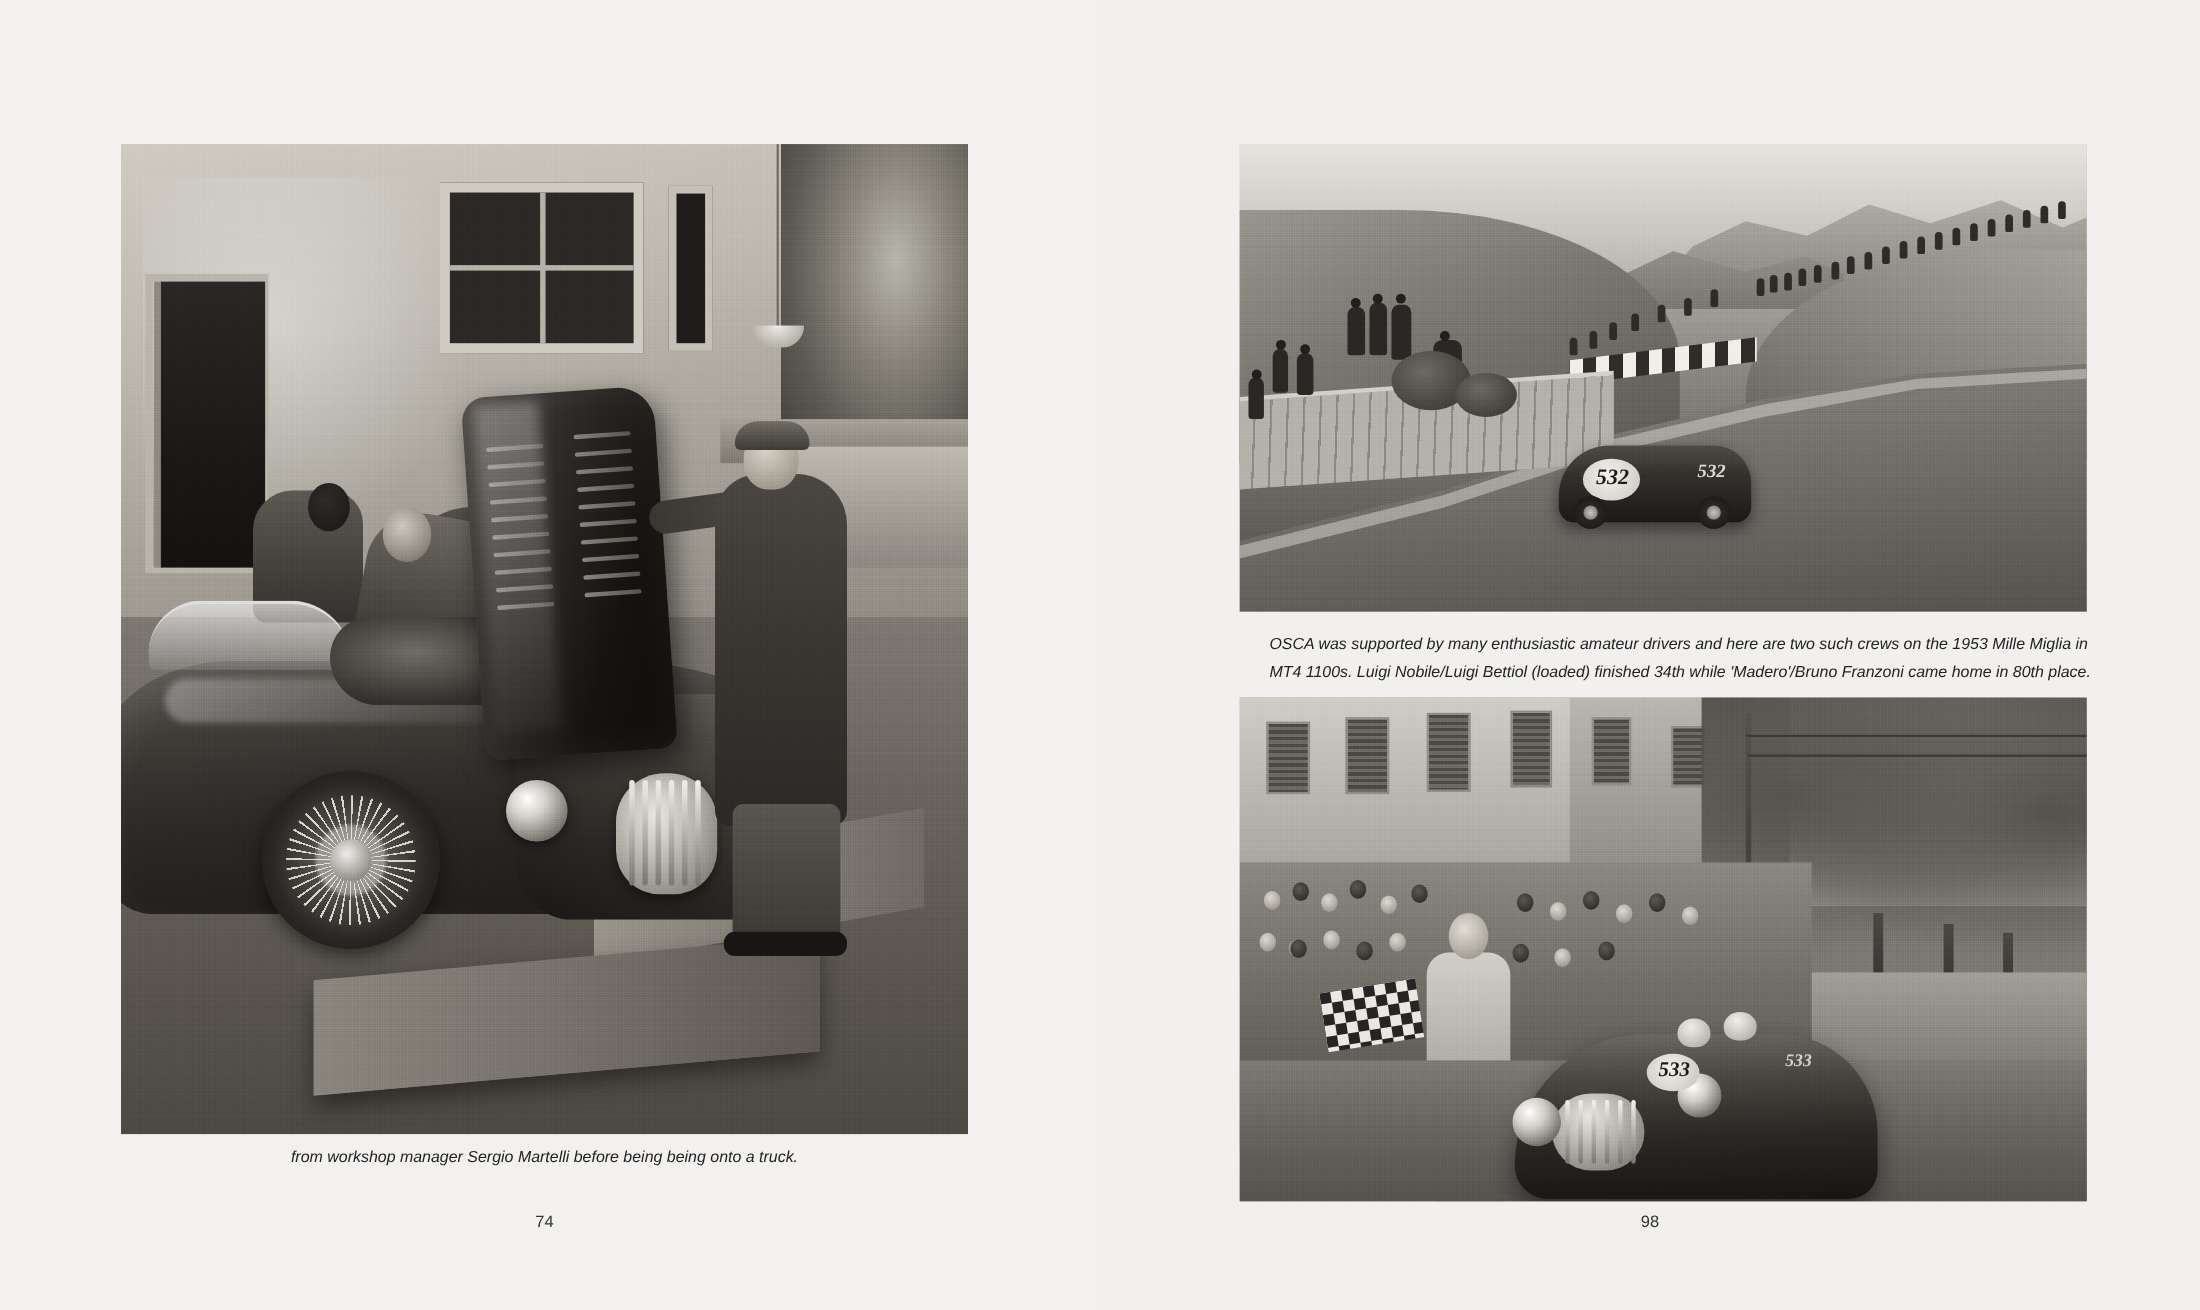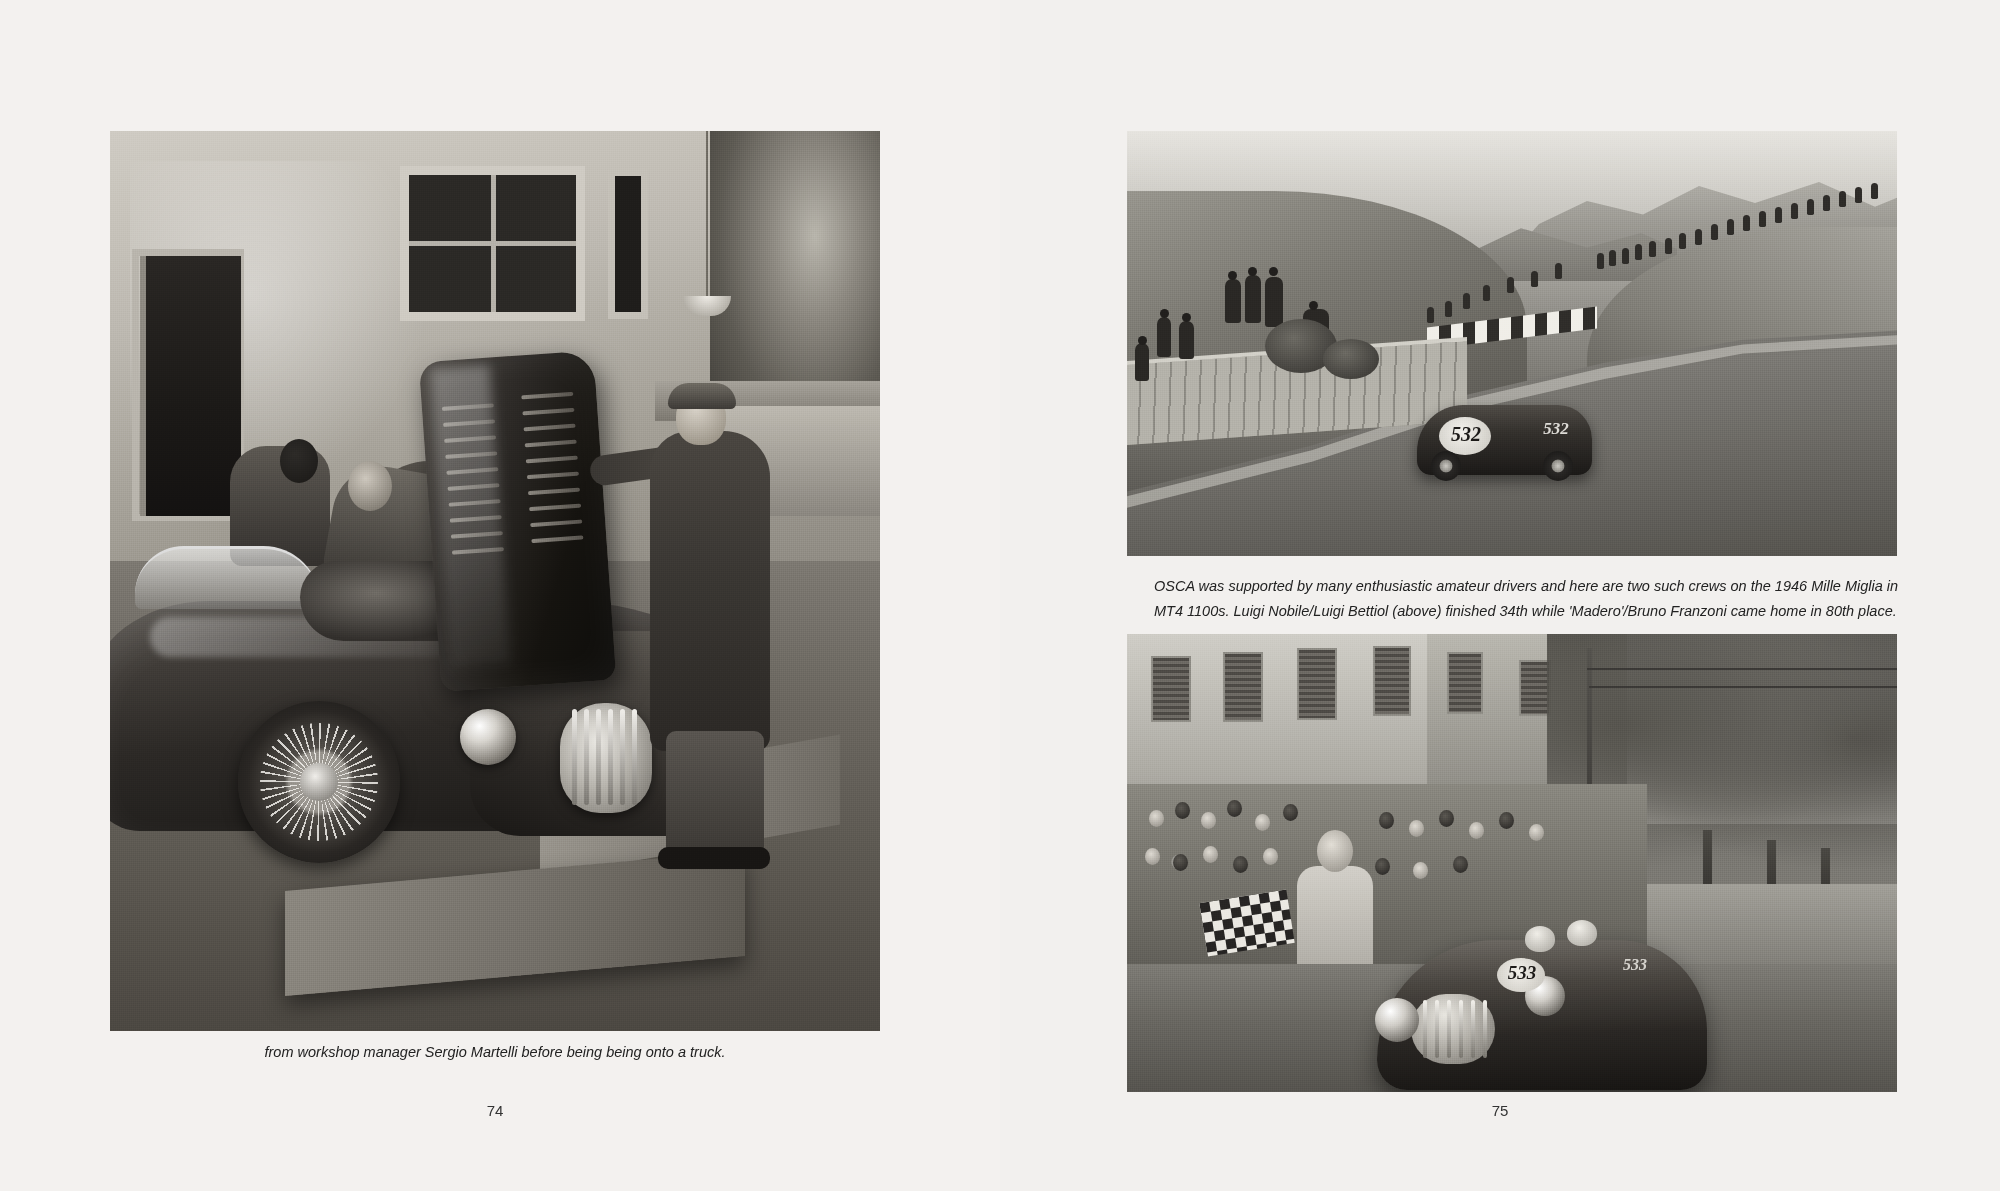--- a/index.html
+++ b/index.html
@@ -667,22 +667,22 @@
         <div class="num">532</div>
         <div class="num2">532</div>
         <div class="wheel" style="left:14px;"></div>
         <div class="wheel" style="left:126px;"></div>
       </div>
 
       <div class="grain"></div>
     </div>
 
     <div class="caption left" style="left:154px; top:574px; width:760px;">
-      <div>OSCA was supported by many enthusiastic amateur drivers and here are two such crews on the 1946 Mille Miglia in</div>
-      <div>MT4 1100s. Luigi Nobile/Luigi Bettiol (above) finished 34th while 'Madero'/Bruno Franzoni came home in 80th place.</div>
+      <div>OSCA was supported by many enthusiastic amateur drivers and here are two such crews on the 1953 Mille Miglia in</div>
+      <div>MT4 1100s. Luigi Nobile/Luigi Bettiol (loaded) finished 34th while 'Madero'/Bruno Franzoni came home in 80th place.</div>
     </div>
 
     <div class="photo" id="photo-start" style="left:127px;">
       <div class="sky"></div>
       <div class="building-left"></div>
       <div class="building-mid"></div>
 
       <div class="shutter" style="left:24px; top:22px; width:40px; height:66px;"></div>
       <div class="shutter" style="left:96px; top:18px; width:40px; height:70px;"></div>
       <div class="shutter" style="left:170px; top:14px; width:40px; height:72px;"></div>
@@ -747,16 +747,16 @@
         <div class="num">533</div>
         <div class="num-side">533</div>
       </div>
 
       <div class="driver-helmet" style="left:398px; top:292px; width:30px; height:26px;"></div>
       <div class="driver-helmet" style="left:440px; top:286px; width:30px; height:26px;"></div>
 
       <div class="grain"></div>
     </div>
 
-    <div class="folio" style="left:470px; top:1102px;">75</div>
+    <div class="folio" style="left:470px; top:1102px;">98</div>
   </div>
 
 </div>
 
 </body></html>

